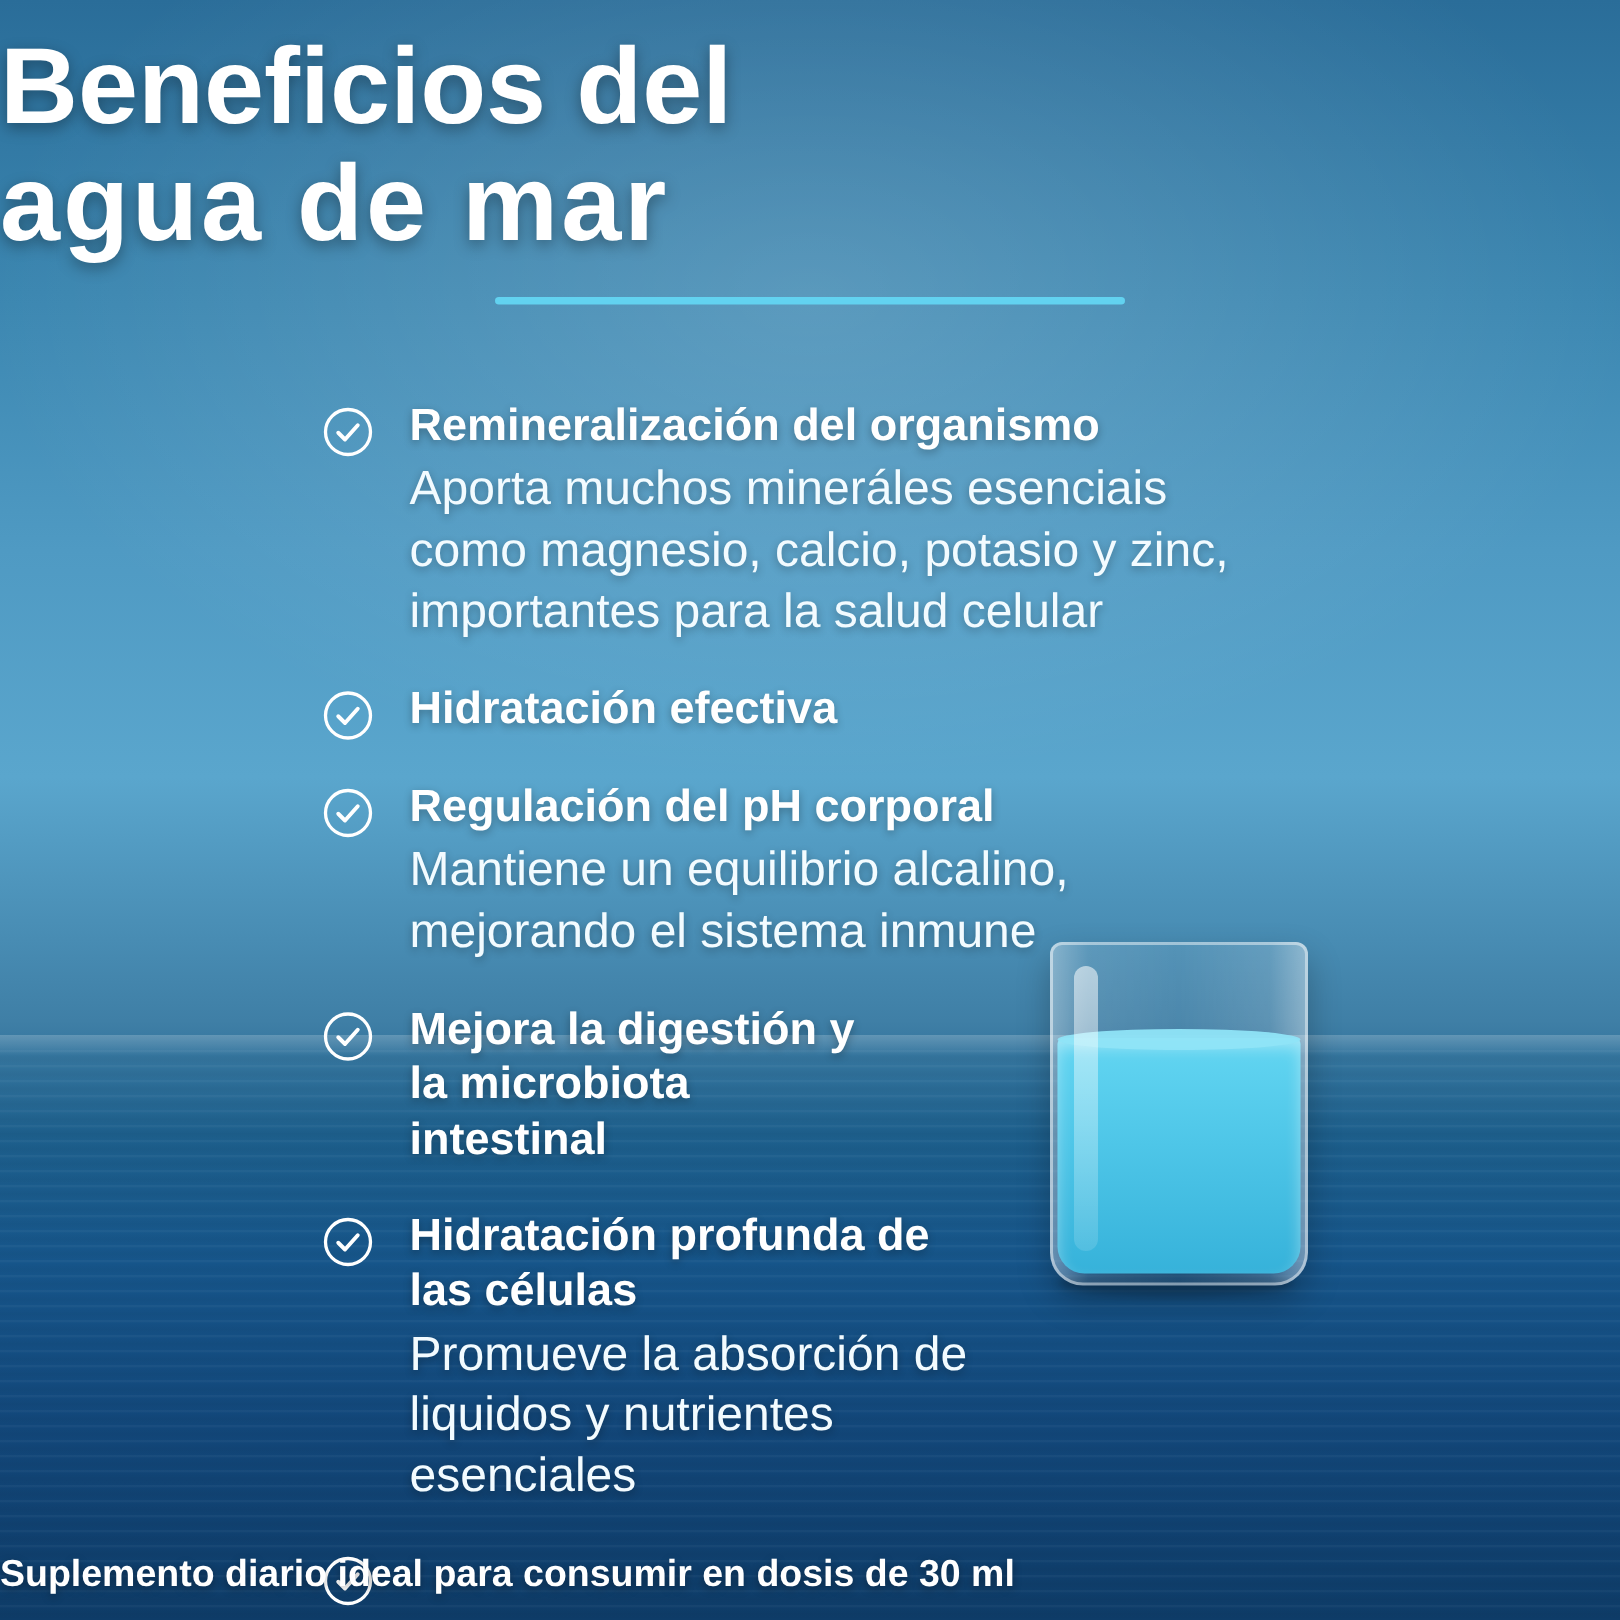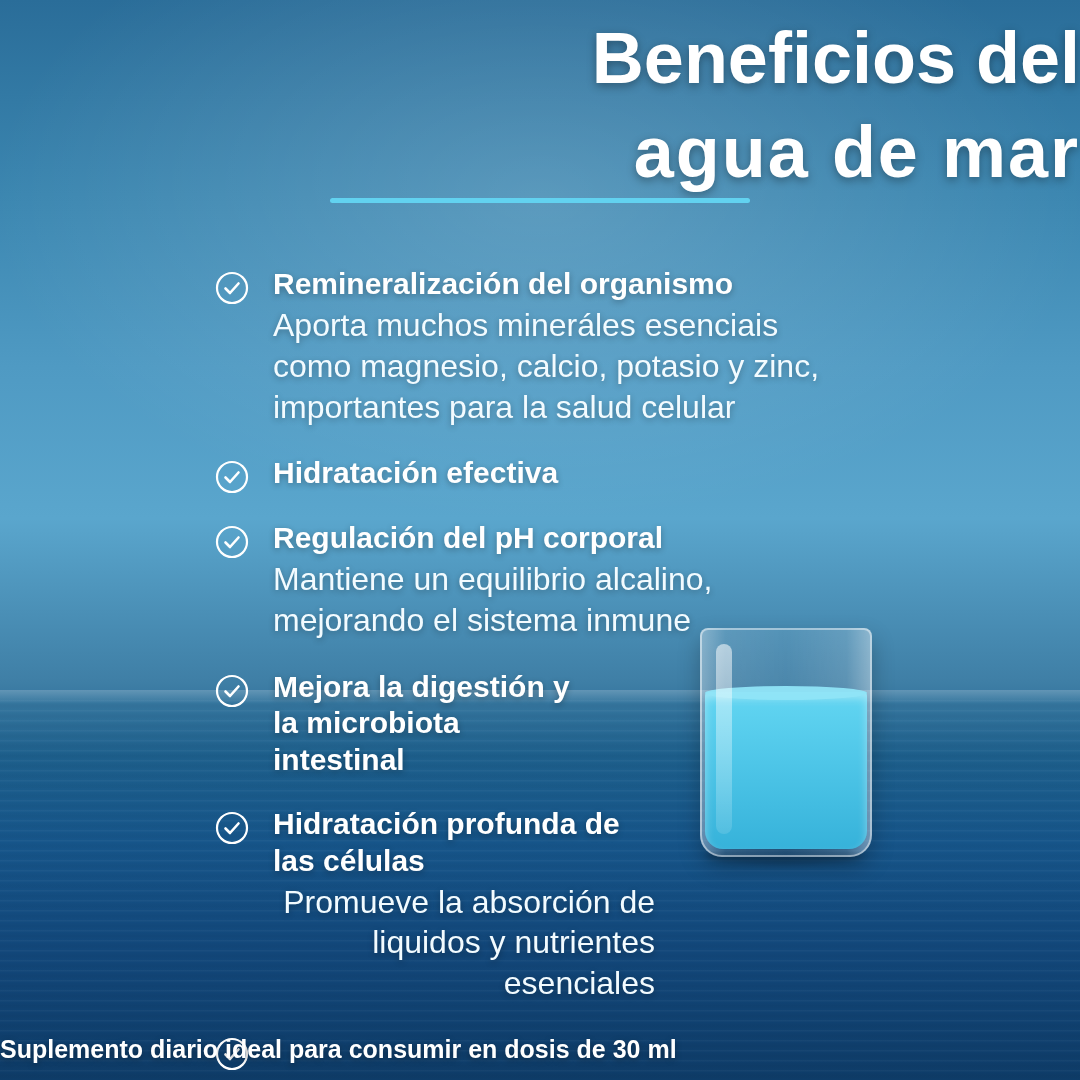--- a/index.html
+++ b/index.html
@@ -62,29 +62,29 @@
     background: radial-gradient(ellipse at center, rgba(255,255,255,0.16) 0%, rgba(255,255,255,0.0) 65%);
     pointer-events: none;
   }
 
   
   .title {
     position: absolute;
     top: 22px;
     left: 0;
     width: 1080px;
-    text-align: right;
+    text-align: left;
     font-size: 72px;
     font-weight: bold;
     line-height: 1.0;
     letter-spacing: 0px;
     text-shadow: 0 3px 10px rgba(0,0,0,0.35);
   }
   .title .line1 { display: block; }
-  .title .line2 { display: block; margin-top: 22px; letter-spacing: 2px;}
+  .title .line2 { display: block; margin-top: 6px; letter-spacing: 2px;}
 
   .divider {
     position: absolute;
     top: 198px;
     left: 50%;
     transform: translateX(-50%);
     width: 420px;
     height: 5px;
     border-radius: 3px;
     background: #62d2f0;
@@ -277,21 +277,21 @@
 
     <div class="item">
       <span class="check">
         <svg width="34" height="34" viewBox="0 0 34 34">
           <circle cx="17" cy="17" r="15" fill="none" stroke="#ffffff" stroke-width="2.2"></circle>
           <path d="M10.5 17.5 L15 22 L23.5 12.5" fill="none" stroke="#ffffff" stroke-width="2.6" stroke-linecap="round" stroke-linejoin="round"></path>
         </svg>
       </span>
       <div class="item-text" style="padding-right:180px;">
         <div class="item-title" style="max-width:400px;">Hidratación profunda de las células</div>
-        <div class="item-desc" style="max-width:440px;text-align:right;">Promueve la absorción de liquidos y nutrientes esenciales</div>
+        <div class="item-desc" style="max-width:440px;">Promueve la absorción de liquidos y nutrientes esenciales</div>
       </div>
     </div>
 
     <div class="item">
       <span class="check">
         <svg width="34" height="34" viewBox="0 0 34 34">
           <circle cx="17" cy="17" r="15" fill="none" stroke="#ffffff" stroke-width="2.2"></circle>
           <path d="M10.5 17.5 L15 22 L23.5 12.5" fill="none" stroke="#ffffff" stroke-width="2.6" stroke-linecap="round" stroke-linejoin="round"></path>
         </svg>
       </span>

